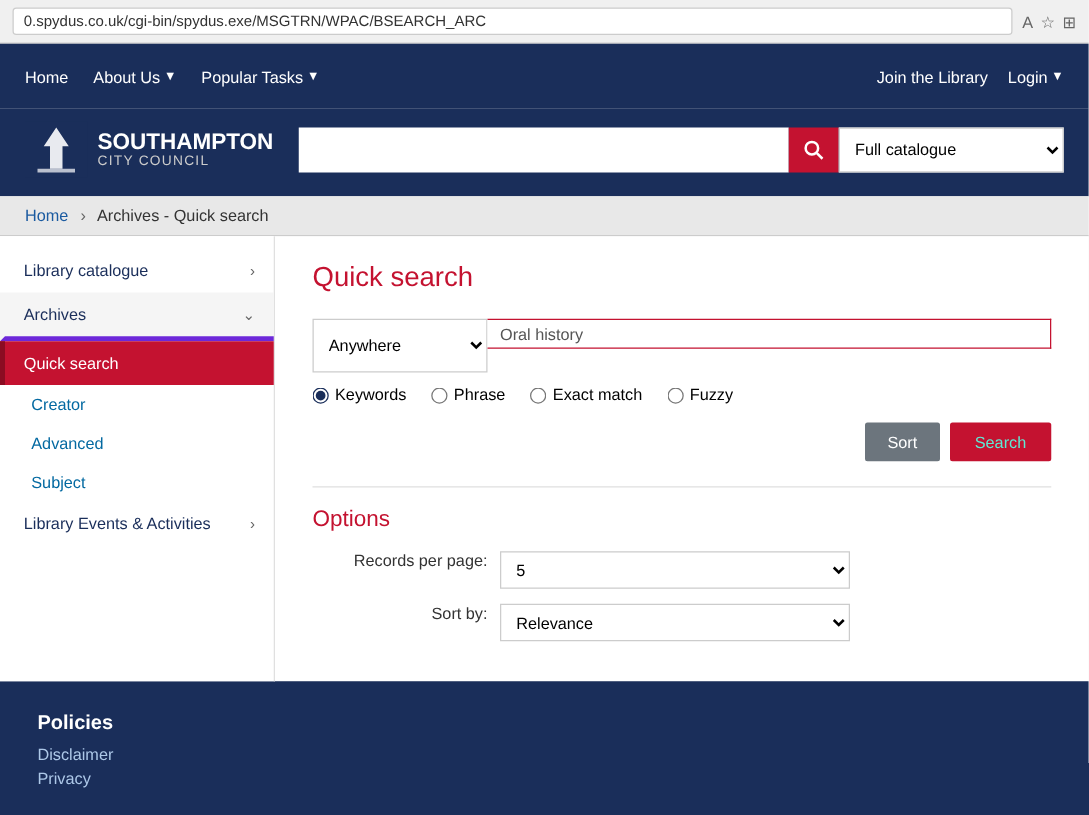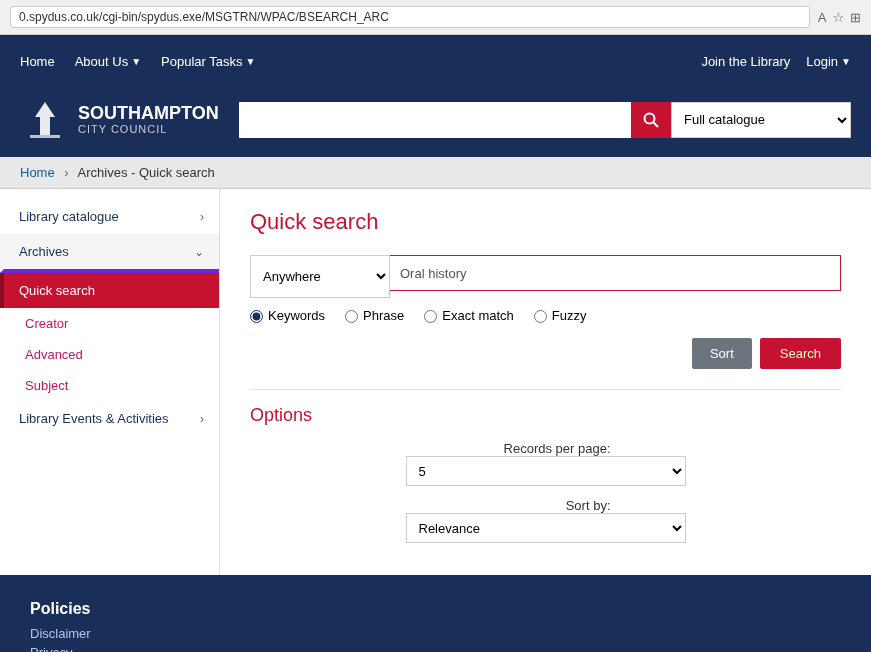--- a/index.html
+++ b/index.html
@@ -185,21 +185,21 @@
       border-left: 4px solid #8b0c22;
     }
     .sidebar-item.section-header {
       background: #f5f5f5;
       border-bottom: 4px solid #6d28d9;
     }
     .sidebar-item .chevron { font-size: 12px; color: #666; }
     .sidebar-sub {
       padding: 8px 15px 8px 25px;
       font-size: 13px;
-      color: #be185d;
+      color: #0369a1;
       cursor: pointer;
     }
 
     
     .content-area {
       flex: 1;
       padding: 20px 30px;
     }
     .page-title {
       font-size: 22px;
@@ -221,21 +221,21 @@
       height: 43px;
       border: 1px solid #ccc;
       padding: 0 8px;
       font-size: 13px;
       background: white;
       min-width: 140px;
       cursor: pointer;
     }
     .query-input {
       flex: 1;
-      height: 36px;
+      height: 24px;
       border: 1px solid #c41230;
       border-left: none;
       padding: 0 10px;
       font-size: 13px;
       outline: none;
       color: #555;
     }
     .radio-row {
       display: flex;
       gap: 20px;
@@ -263,42 +263,40 @@
       background: #6c757d;
       color: white;
       border: none;
       padding: 8px 18px;
       font-size: 13px;
       cursor: pointer;
       border-radius: 2px;
     }
     .btn-search {
       background: #c41230;
-      color: #fef9c3;
+      color: #5eead4;
       border: none;
       padding: 8px 20px;
       font-size: 13px;
       cursor: pointer;
       border-radius: 2px;
     }
 
     
     .options-title {
       font-size: 18px;
       color: #c41230;
       margin-bottom: 15px;
       font-weight: normal;
       border-top: 1px solid #e0e0e0;
       padding-top: 15px;
     }
     .options-row {
       display: flex;
-      align-items: center;
       margin-bottom: 12px;
-      flex-direction: column;
     }
     .options-label {
       text-align: right;
       width: 140px;
       margin-right: 10px;
       font-size: 13px;
       color: #333;
     }
     .options-select {
       width: 280px;

